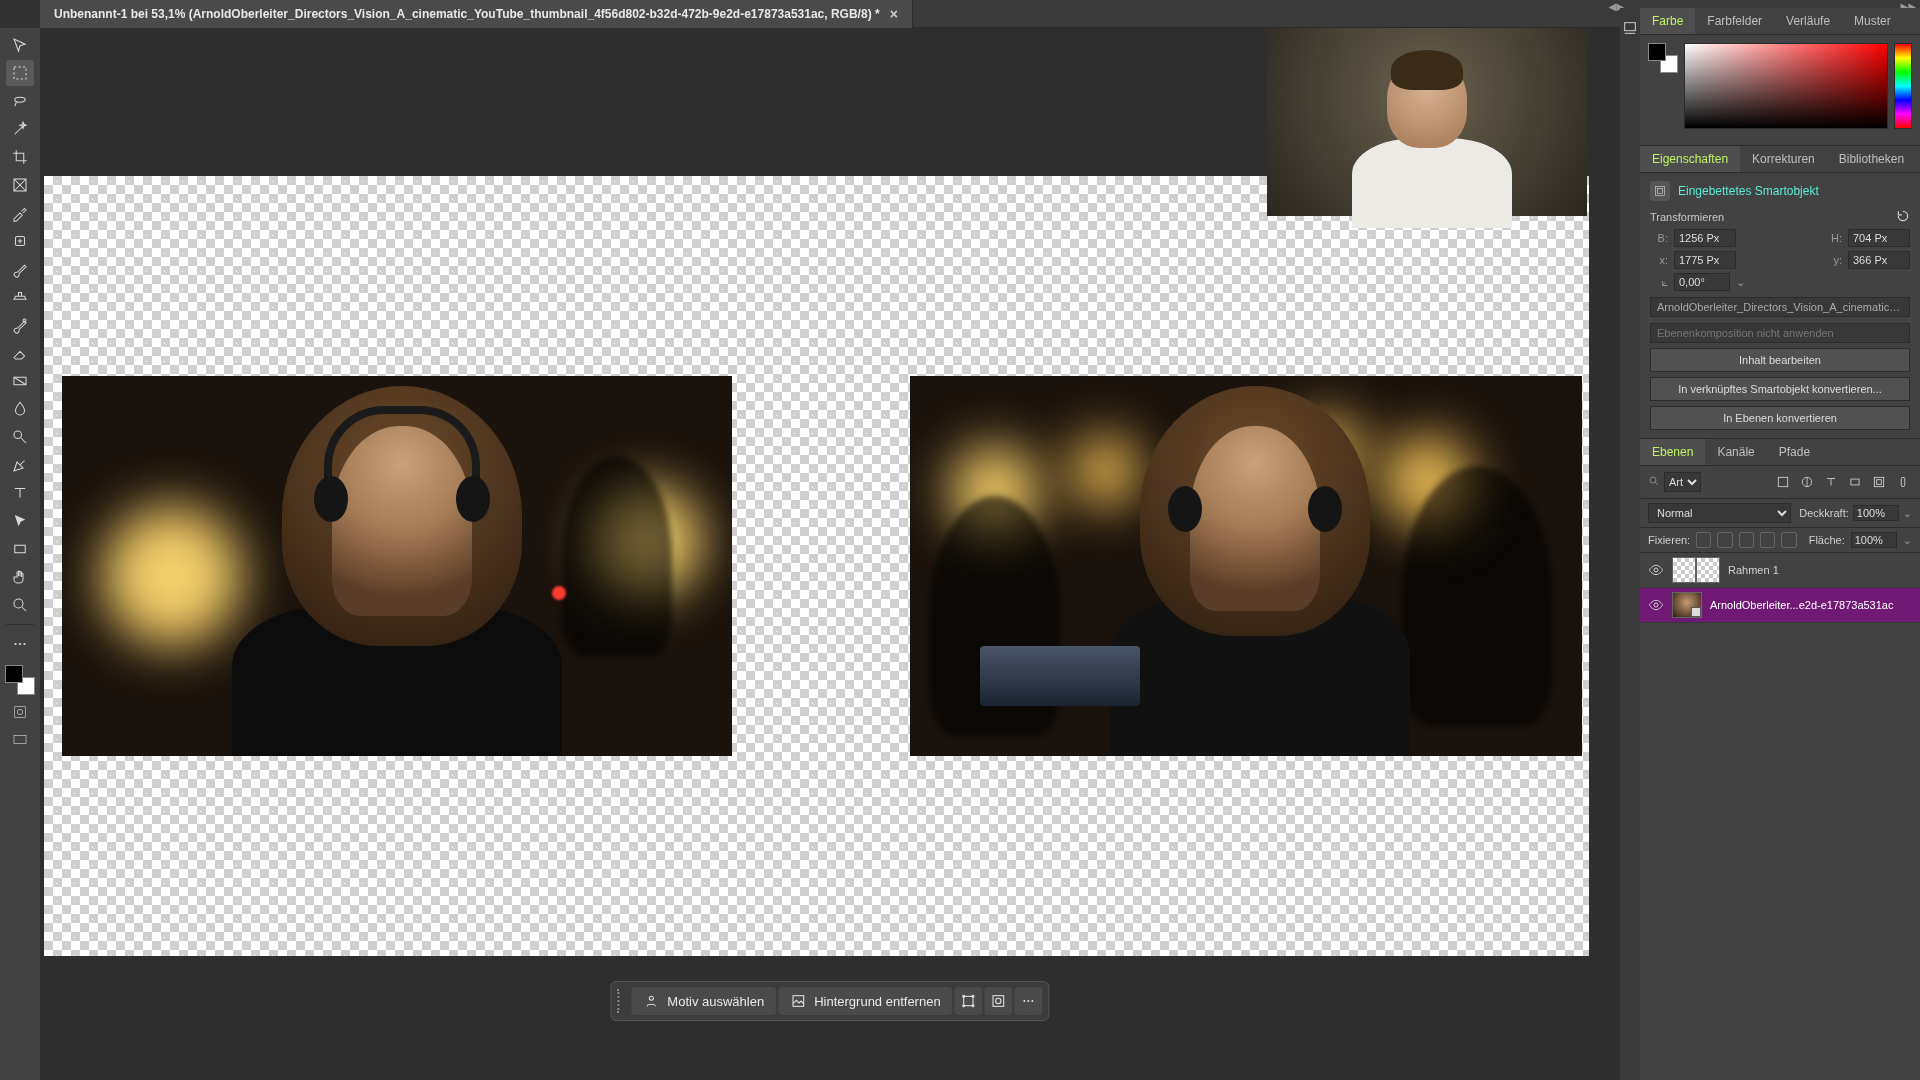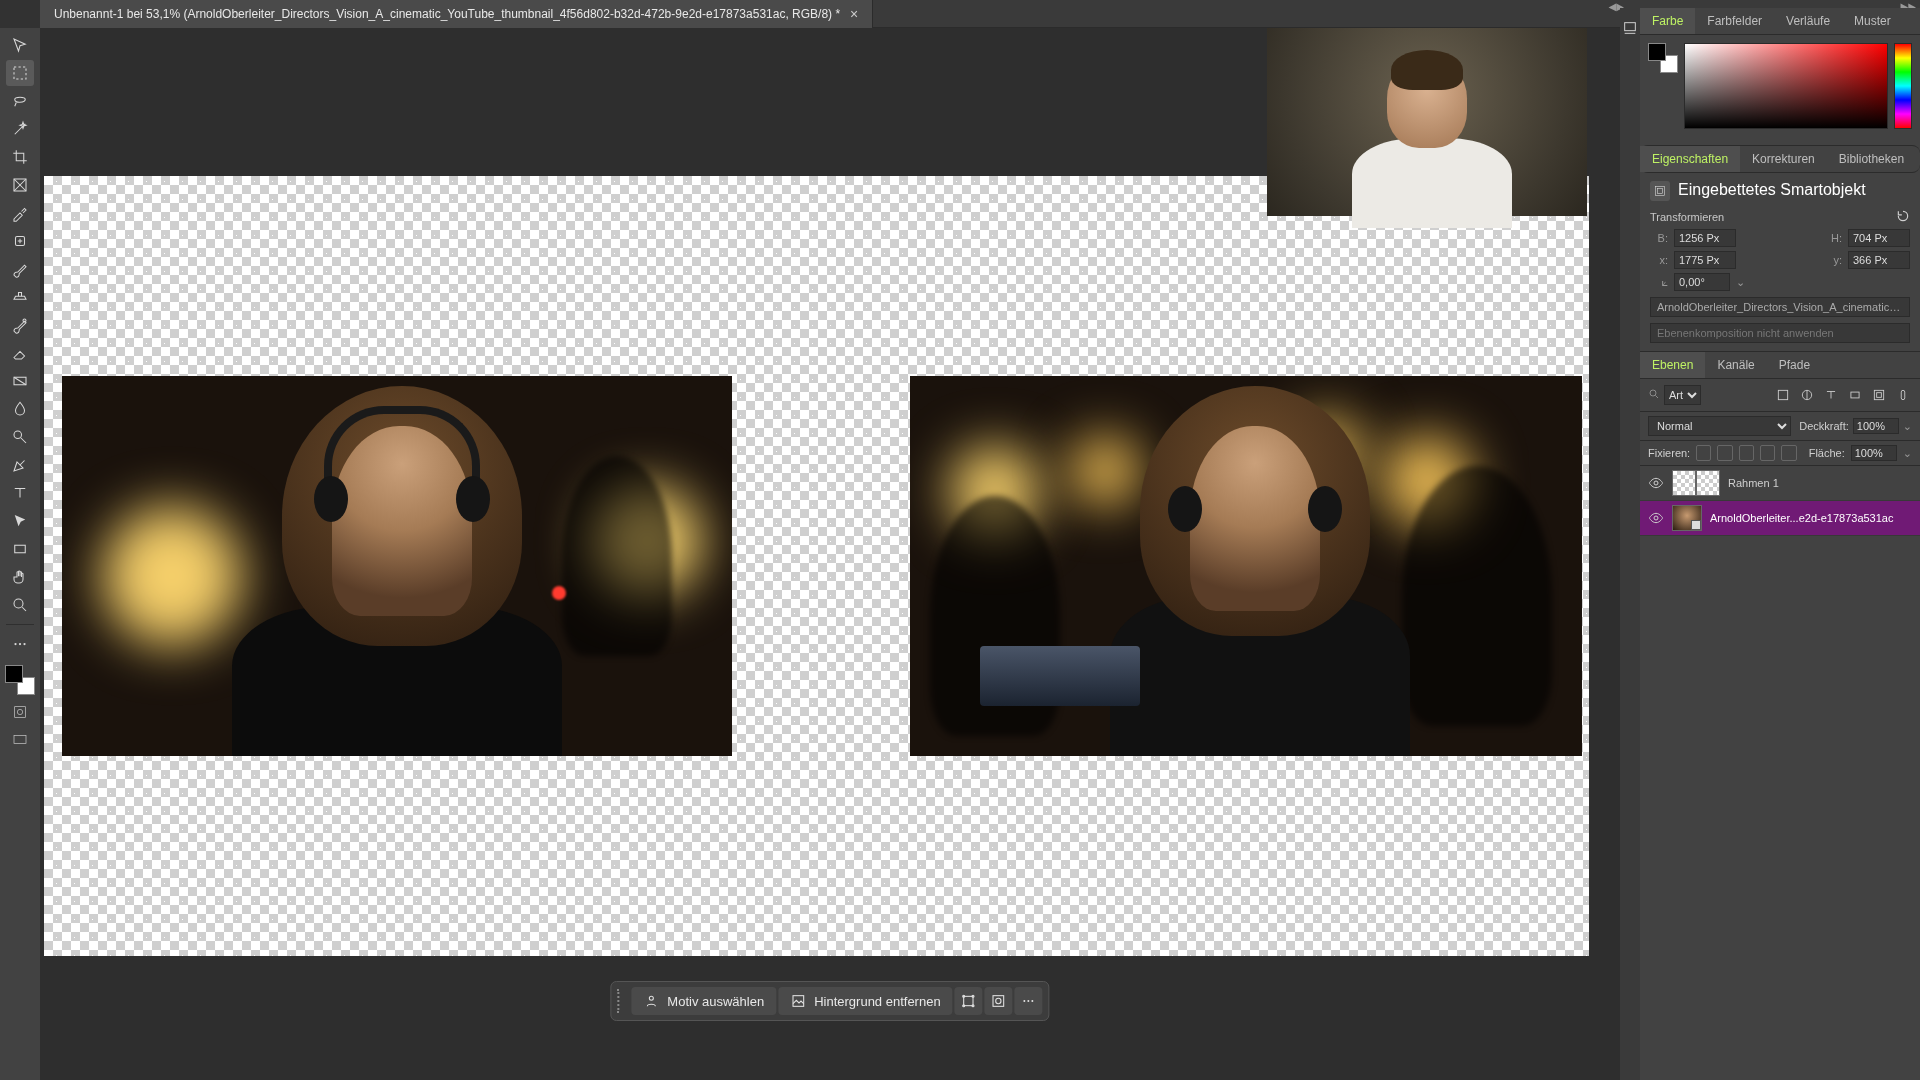--- a/index.html
+++ b/index.html
@@ -1,19 +1,19 @@
 <!DOCTYPE html>
 <html><head>
 <meta charset="utf-8">
 <style>
 * { margin: 0; padding: 0; box-sizing: border-box; font-family: "Segoe UI", Tahoma, sans-serif; -webkit-user-select: none; user-select: none; }
 html, body { width: 1920px; height: 1080px; background: #323232; color: #cfcfcf; font-size: 12px; overflow: hidden; }
 
 
-.tabbar { position: absolute; left: 40px; top: 0; right: 0; height: 28px; background: #3a3a3a; border-bottom: 1px solid #2b2b2b; display: flex; align-items: center; }
+.tabbar { position: absolute; left: 40px; top: 0; right: 0; height: 28px; background: #3a3a3a; border-bottom: 1px solid #2b2b2b; display: flex; align-items: center; font-weight: bold; }
 .tab { height: 28px; display: flex; align-items: center; padding: 0 14px 0 14px; background: #4a4a4a; border-right: 1px solid #2b2b2b; font-size: 12px; color: #e8e8e8; max-width: 900px; }
 .tab .close { margin-left: 10px; color: #ccc; font-size: 14px; }
 
 
 .toolbar { position: absolute; left: 0; top: 28px; width: 40px; bottom: 0; background: #424242; display: flex; flex-direction: column; align-items: center; padding-top: 4px; gap: 2px; }
 .tool { width: 28px; height: 26px; display: flex; align-items: center; justify-content: center; border-radius: 3px; cursor: pointer; }
 .tool svg { width: 18px; height: 18px; stroke: #d8d8d8; fill: none; stroke-width: 1.4; }
 .tool.sel { background: #5a5a5a; }
 .tool-sep { width: 28px; height: 1px; background: #2f2f2f; margin: 4px 0; }
 .fgbg { position: relative; width: 30px; height: 30px; margin-top: 6px; }
@@ -65,26 +65,26 @@
 .ptab { padding: 6px 12px; font-size: 12px; color: #bfbfbf; cursor:pointer; }
 .ptab.act { background: #4e4e4e; color: #bef264; }
 
 .color-panel { padding: 8px; display:flex; gap:6px; align-items:flex-start; }
 .swatch-fgbg { position:relative; width:30px; height:30px; }
 .swatch-fgbg .bg { position:absolute; right:0; bottom:0; width:18px;height:18px;background:#fff;border:1px solid #888;}
 .swatch-fgbg .fg { position:absolute; left:0; top:0; width:18px;height:18px;background:#000;border:1px solid #888;}
 .sat { flex:1; height:86px; background: linear-gradient(to bottom, rgba(0,0,0,0), #000), linear-gradient(to right, #fff, #f00); border:1px solid #2b2b2b;}
 .hue { width:18px; height:86px; background: linear-gradient(to bottom, #f00,#ff0,#0f0,#0ff,#00f,#f0f,#f00); border:1px solid #2b2b2b;}
 
-.section-head { display:flex; border-bottom:1px solid #2b2b2b; border-top:1px solid #2b2b2b; margin-top:8px;border-radius:8px;}
+.section-head { display:flex; border-bottom:1px solid #2b2b2b; border-top:1px solid #2b2b2b; margin-top:8px;}
 .props { padding: 8px 10px; font-size: 11px; color:#c8c8c8; }
 .props .row { display:flex; align-items:center; gap:6px; margin: 4px 0;}
 .props .lab { width: 18px; color:#999; text-align:right; }
 .props input.num { width: 62px; background:#383838; border:1px solid #2b2b2b; color:#ddd; padding:2px 4px; font-size:11px;}
-.props .title { display:flex; align-items:flex-start; gap:8px; margin-bottom:6px; font-size:16px; color:#ffffff;}
+.props .title { display:flex; align-items:center; gap:8px; margin-bottom:6px; font-size:12px; color:#5eead4;}
 .props .icon-box{width:20px;height:20px;background:#555;border-radius:3px;display:flex;align-items:center;justify-content:center;}
 .props .subhead{display:flex;justify-content:space-between;align-items:center;margin:8px 0 4px 0;font-size:11px;}
 .readonly { width:100%; background:#383838; border:1px solid #2b2b2b; color:#aaa; padding:3px 6px; font-size:11px; white-space:nowrap; overflow:hidden; text-overflow:ellipsis; margin-top:6px;}
 .btn-row button { width:100%; background:#515151; border:1px solid #2b2b2b; color:#ddd; padding:5px; font-size:11px; margin-top:5px; cursor:pointer;}
 
 .layers-head { display:flex; border-top:1px solid #2b2b2b; border-bottom:1px solid #2b2b2b;}
 .layers-tools { display:flex; align-items:center; padding: 6px 8px; gap:6px; border-bottom:1px solid #2b2b2b;}
 .layers-tools .search { flex:0 0 auto; display:flex; align-items:center; gap:4px;}
 .layers-tools select { background:#383838; border:1px solid #2b2b2b; color:#ddd; font-size:11px; padding:2px 0;}
 .layicon{width:18px;height:18px;display:flex;align-items:center;justify-content:center;}
@@ -410,20 +410,25 @@
       <span class="lab">y:</span>
       <input class="num" value="366 Px" style="">
     </div>
     <div class="row">
       <span class="lab">⟀</span>
       <input class="num" style="width: 56px;" value="0,00°">
       <span style="color:#999;">⌄</span>
     </div>
     <div class="readonly">ArnoldOberleiter_Directors_Vision_A_cinematic_You...</div>
     <div class="readonly" style="color:#777">Ebenenkomposition nicht anwenden</div>
+    <div class="btn-row">
+      <button>Inhalt bearbeiten</button>
+      <button>In verknüpftes Smartobjekt konvertieren...</button>
+      <button>In Ebenen konvertieren</button>
+    </div>
   </div>
 
   <div class="layers-head">
     <div class="ptab act">Ebenen</div>
     <div class="ptab">Kanäle</div>
     <div class="ptab">Pfade</div>
   </div>
   <div class="layers-tools">
     <div class="search">
       <span><svg width="12" height="12" viewBox="0 0 24 24" stroke="#cfcfcf" fill="none">

